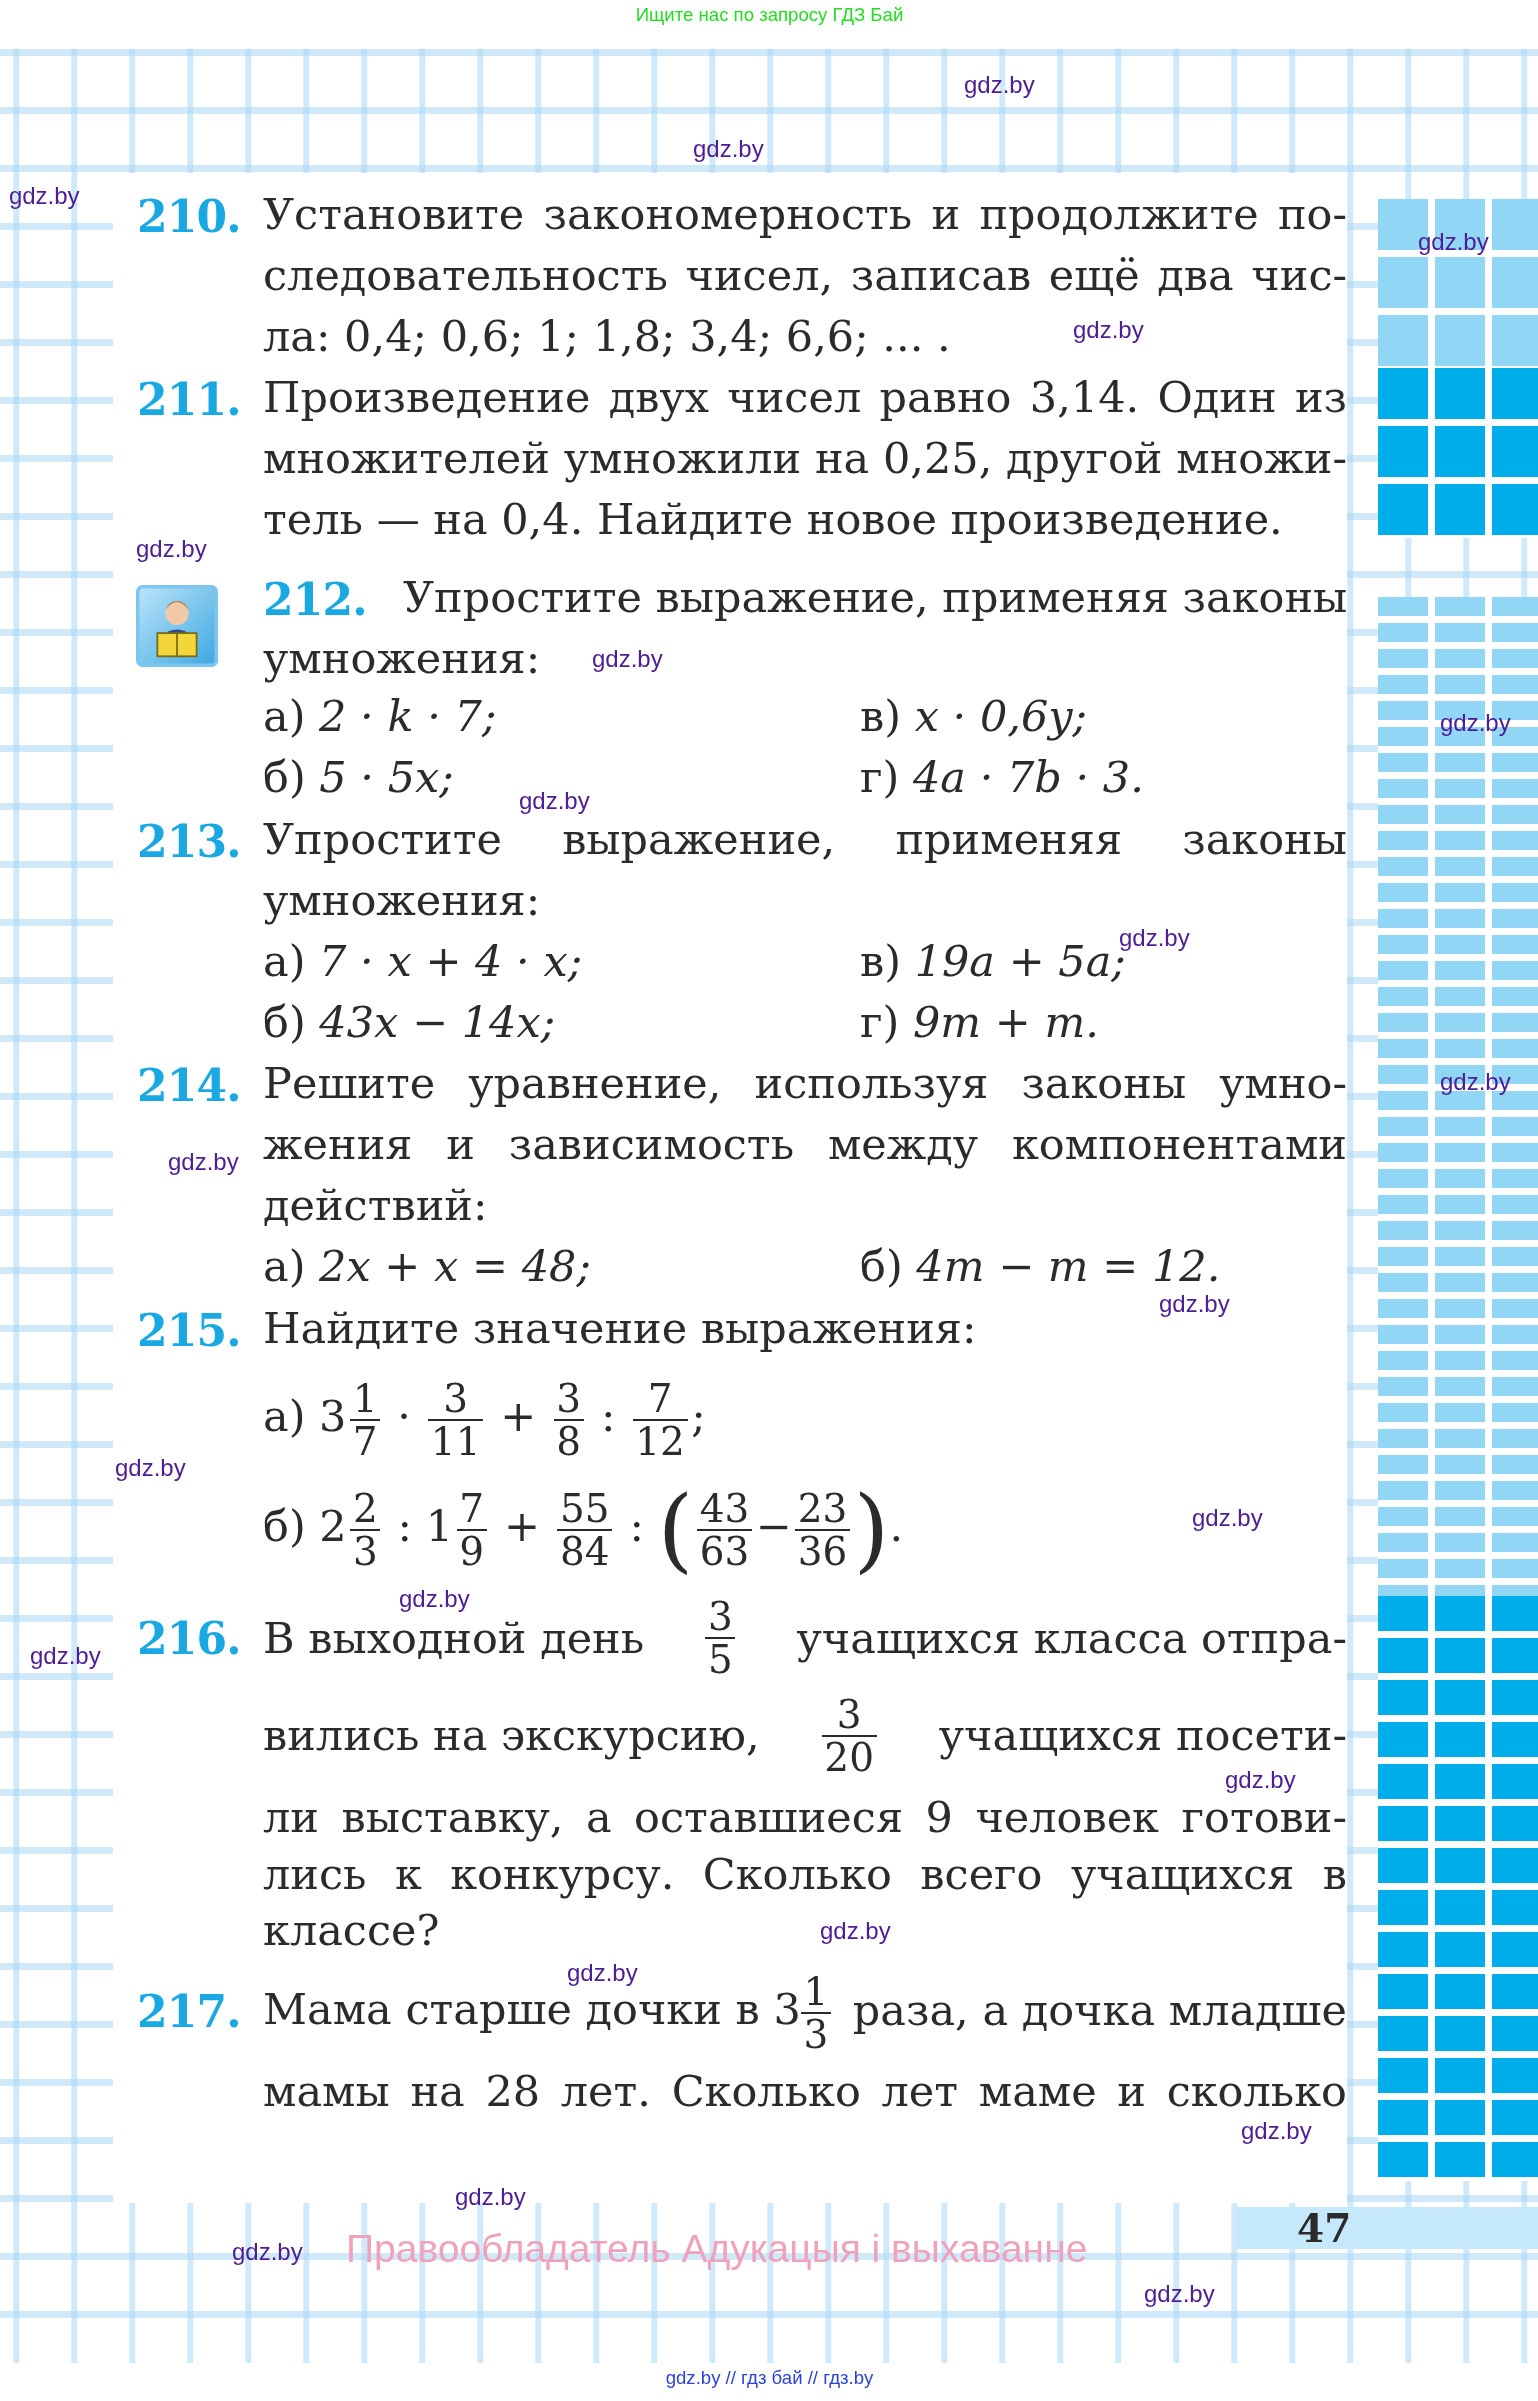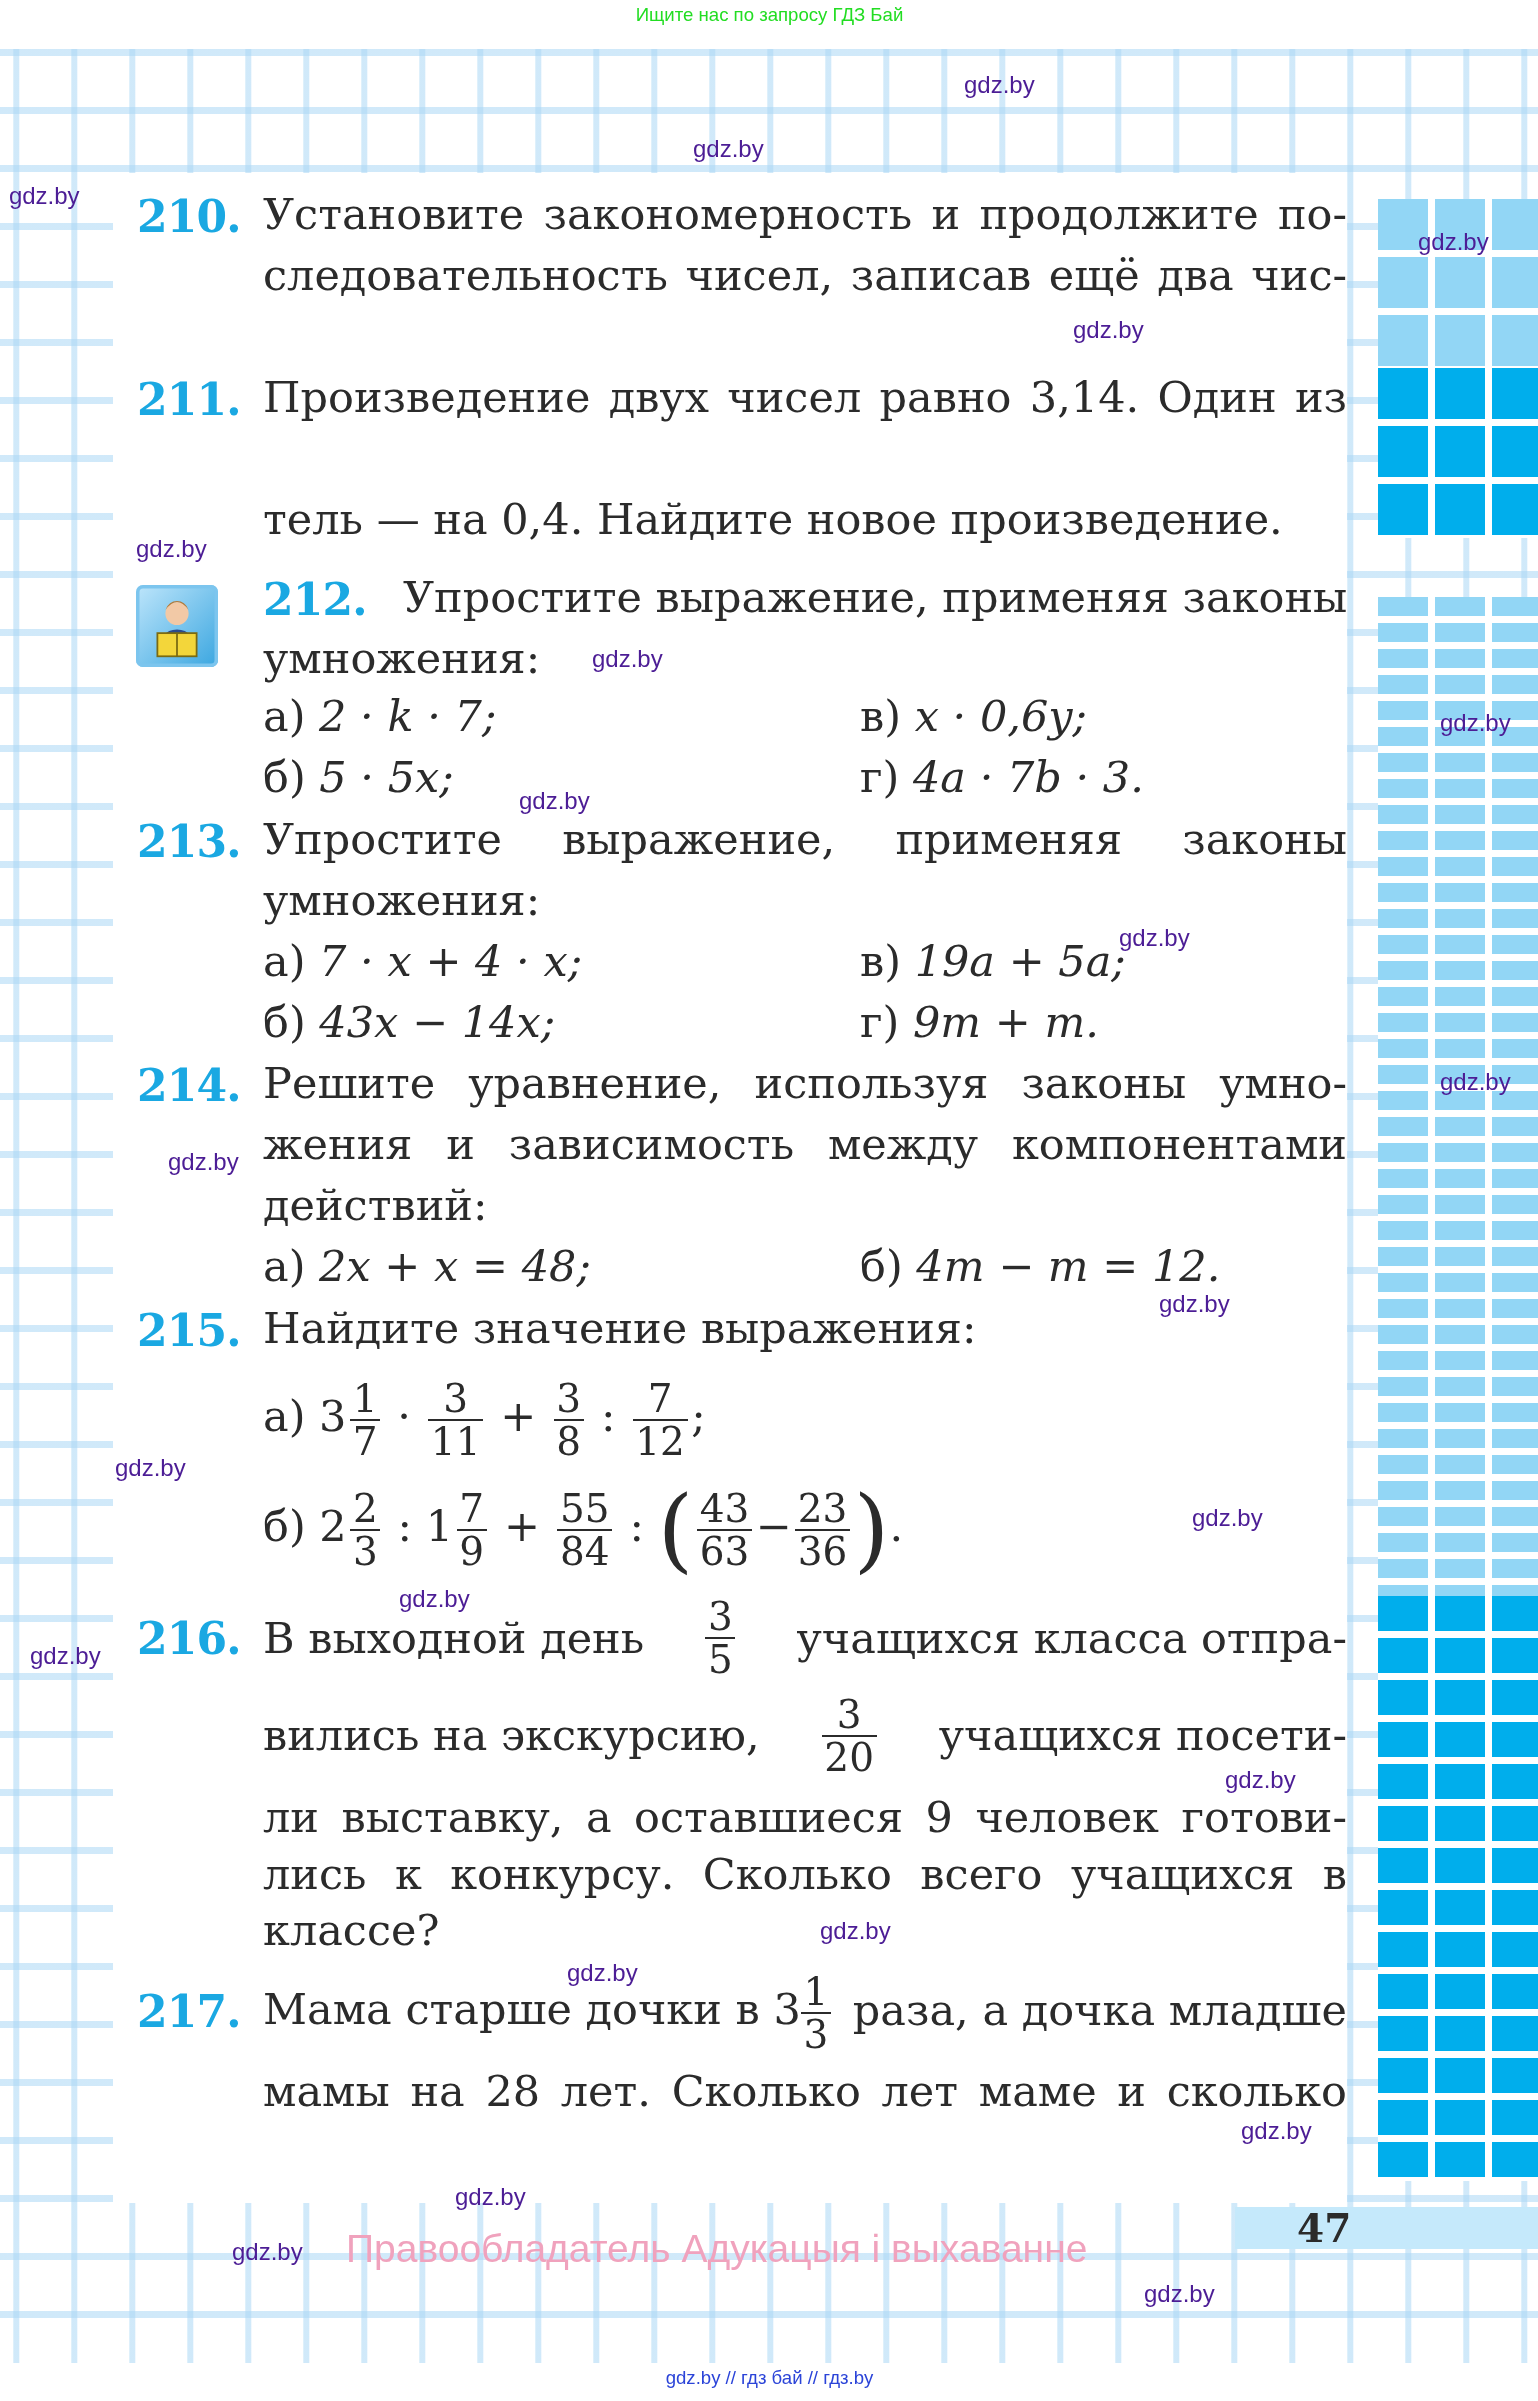--- a/index.html
+++ b/index.html
@@ -115,25 +115,27 @@
 <div class="sidebar sb-dark2" style="top:1596px;height:585px;">
     <div class="cells"></div>
   </div>
 
 <div class="content-panel"></div>
 
 <div class="problem" style="top:191px;height:186px;">
   <span class="pnum">210.</span>
   <div class="line justify" style="top:0px;">Установите закономерность и продолжите по-</div>
   <div class="line justify" style="top:61px;">следовательность чисел, записав ещё два чис-</div>
+  <div class="line" style="top:122px;">ла: 0,4; 0,6; 1; 1,8; 3,4; 6,6; ... .</div>
 </div>
 
 <div class="problem" style="top:374px;height:186px;">
   <span class="pnum">211.</span>
   <div class="line justify" style="top:0px;">Произведение двух чисел равно 3,14. Один из</div>
+  <div class="line justify" style="top:61px;">множителей умножили на 0,25, другой множи-</div>
   <div class="line" style="top:122px;">тель — на 0,4. Найдите новое произведение.</div>
 </div>
 
 <div class="icon-reader">
   <svg width="82" height="82" viewBox="0 0 92 92">
     <circle cx="46" cy="32" r="13" fill="#f2c9a6"></circle>
     <path d="M33 28 q13 -18 26 0 q-4 -10 -13 -10 q-9 0 -13 10z" fill="#b07a3a"></path>
     <path d="M26 78 q0 -28 20 -28 q20 0 20 28z" fill="#2c4a8c"></path>
     <rect x="24" y="54" width="44" height="26" fill="#f3d63a" stroke="#7a6a12" stroke-width="2"></rect>
     <line x1="46" y1="54" x2="46" y2="80" stroke="#7a6a12" stroke-width="2"></line>

